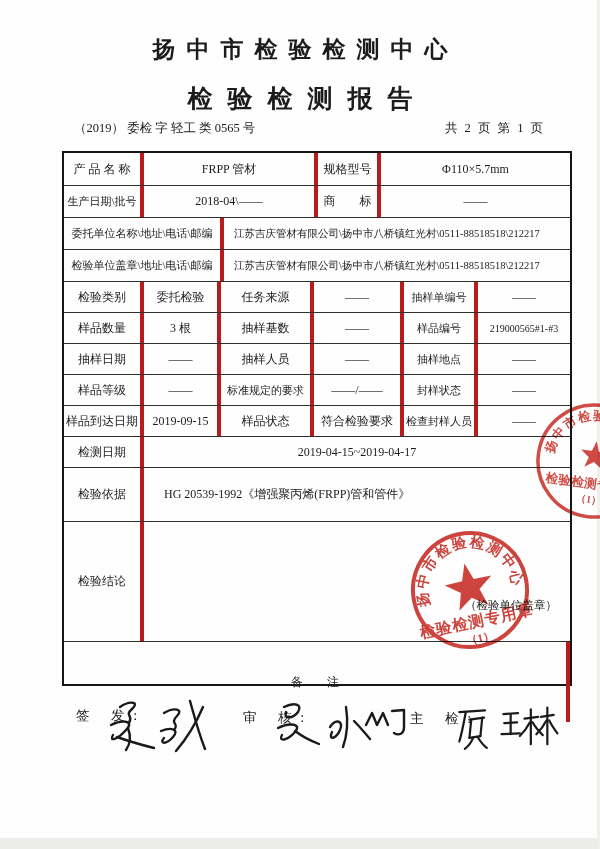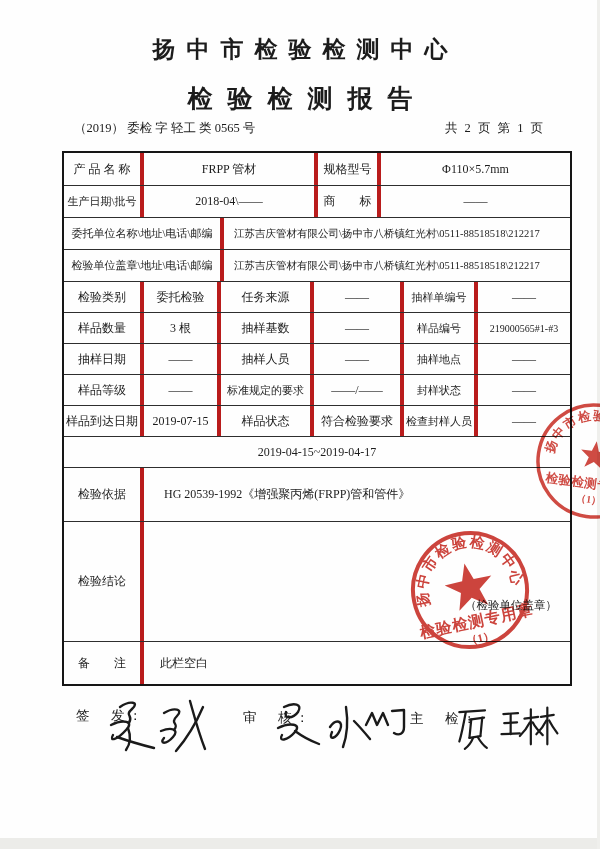--- a/index.html
+++ b/index.html
@@ -12,21 +12,21 @@
   
   .org-title{top:34px;left:0;width:600px;text-align:center;font-size:23px;font-weight:700;
     letter-spacing:11px;text-indent:11px;white-space:nowrap;}
   .report-title{top:82px;left:0;width:600px;text-align:center;font-size:25px;font-weight:700;
     letter-spacing:15px;text-indent:15px;white-space:nowrap;}
   .report-no{top:120px;left:74px;font-size:12.5px;white-space:pre;}
   .page-info{top:120px;left:0;width:545px;text-align:right;font-size:12.5px;letter-spacing:2px;white-space:pre;}
   
   .tbl{top:151px;left:62px;width:506px;border:2.5px solid #161616;background:transparent;box-sizing:content-box;}
   .row{display:flex;border-bottom:1px solid #2e2e2e;box-sizing:border-box;}
-  .row:last-child{border-bottom:none;}
+  .row:last-child{border-bottom:none;flex-direction:column;}
   .cell{border-right:4px solid #b91c1c;box-sizing:border-box;display:flex;align-items:center;
     justify-content:center;font-size:12px;white-space:nowrap;overflow:hidden;}
   .cell:last-child{border-right:none;}
   .left{justify-content:flex-start;padding-left:10px;}
   .fs115{font-size:12px;}
   .fs11{font-size:11px;}
   .fs105{font-size:10.5px;}
   .fs95{font-size:10px;}
   .concl-cell{display:block;position:relative;padding:13px 10px 0 20px;}
   .concl-text{font-size:12px;white-space:nowrap;}
@@ -108,28 +108,29 @@
     <div class="cell" style="flex:0 0 80px">样品等级</div>
     <div class="cell" style="flex:0 0 77px">——</div>
     <div class="cell fs11" style="flex:0 0 93px">标准规定的要求</div>
     <div class="cell" style="flex:0 0 90px">——/——</div>
     <div class="cell fs11" style="flex:0 0 74px">封样状态</div>
     <div class="cell" style="flex:1">——</div>
   </div>
 
   <div class="row" style="height:31px">
     <div class="cell fs115" style="flex:0 0 80px">样品到达日期</div>
-    <div class="cell" style="flex:0 0 77px">2019-07-15</div>
+    <div class="cell" style="flex:0 0 77px">2019-09-15</div>
     <div class="cell" style="flex:0 0 93px">样品状态</div>
     <div class="cell" style="flex:0 0 90px">符合检验要求</div>
     <div class="cell fs11" style="flex:0 0 74px">检查封样人员</div>
     <div class="cell" style="flex:1">——</div>
   </div>
 
   <div class="row" style="height:31px">
+    <div class="cell" style="flex:0 0 80px">检测日期</div>
     <div class="cell" style="flex:1">2019-04-15~2019-04-17</div>
   </div>
 
   <div class="row" style="height:54px">
     <div class="cell" style="flex:0 0 80px">检验依据</div>
     <div class="cell left" style="flex:1;padding-left:20px">HG 20539-1992《增强聚丙烯(FRPP)管和管件》</div>
   </div>
 
   <div class="row" style="height:120px">
     <div class="cell" style="flex:0 0 80px">检验结论</div>

